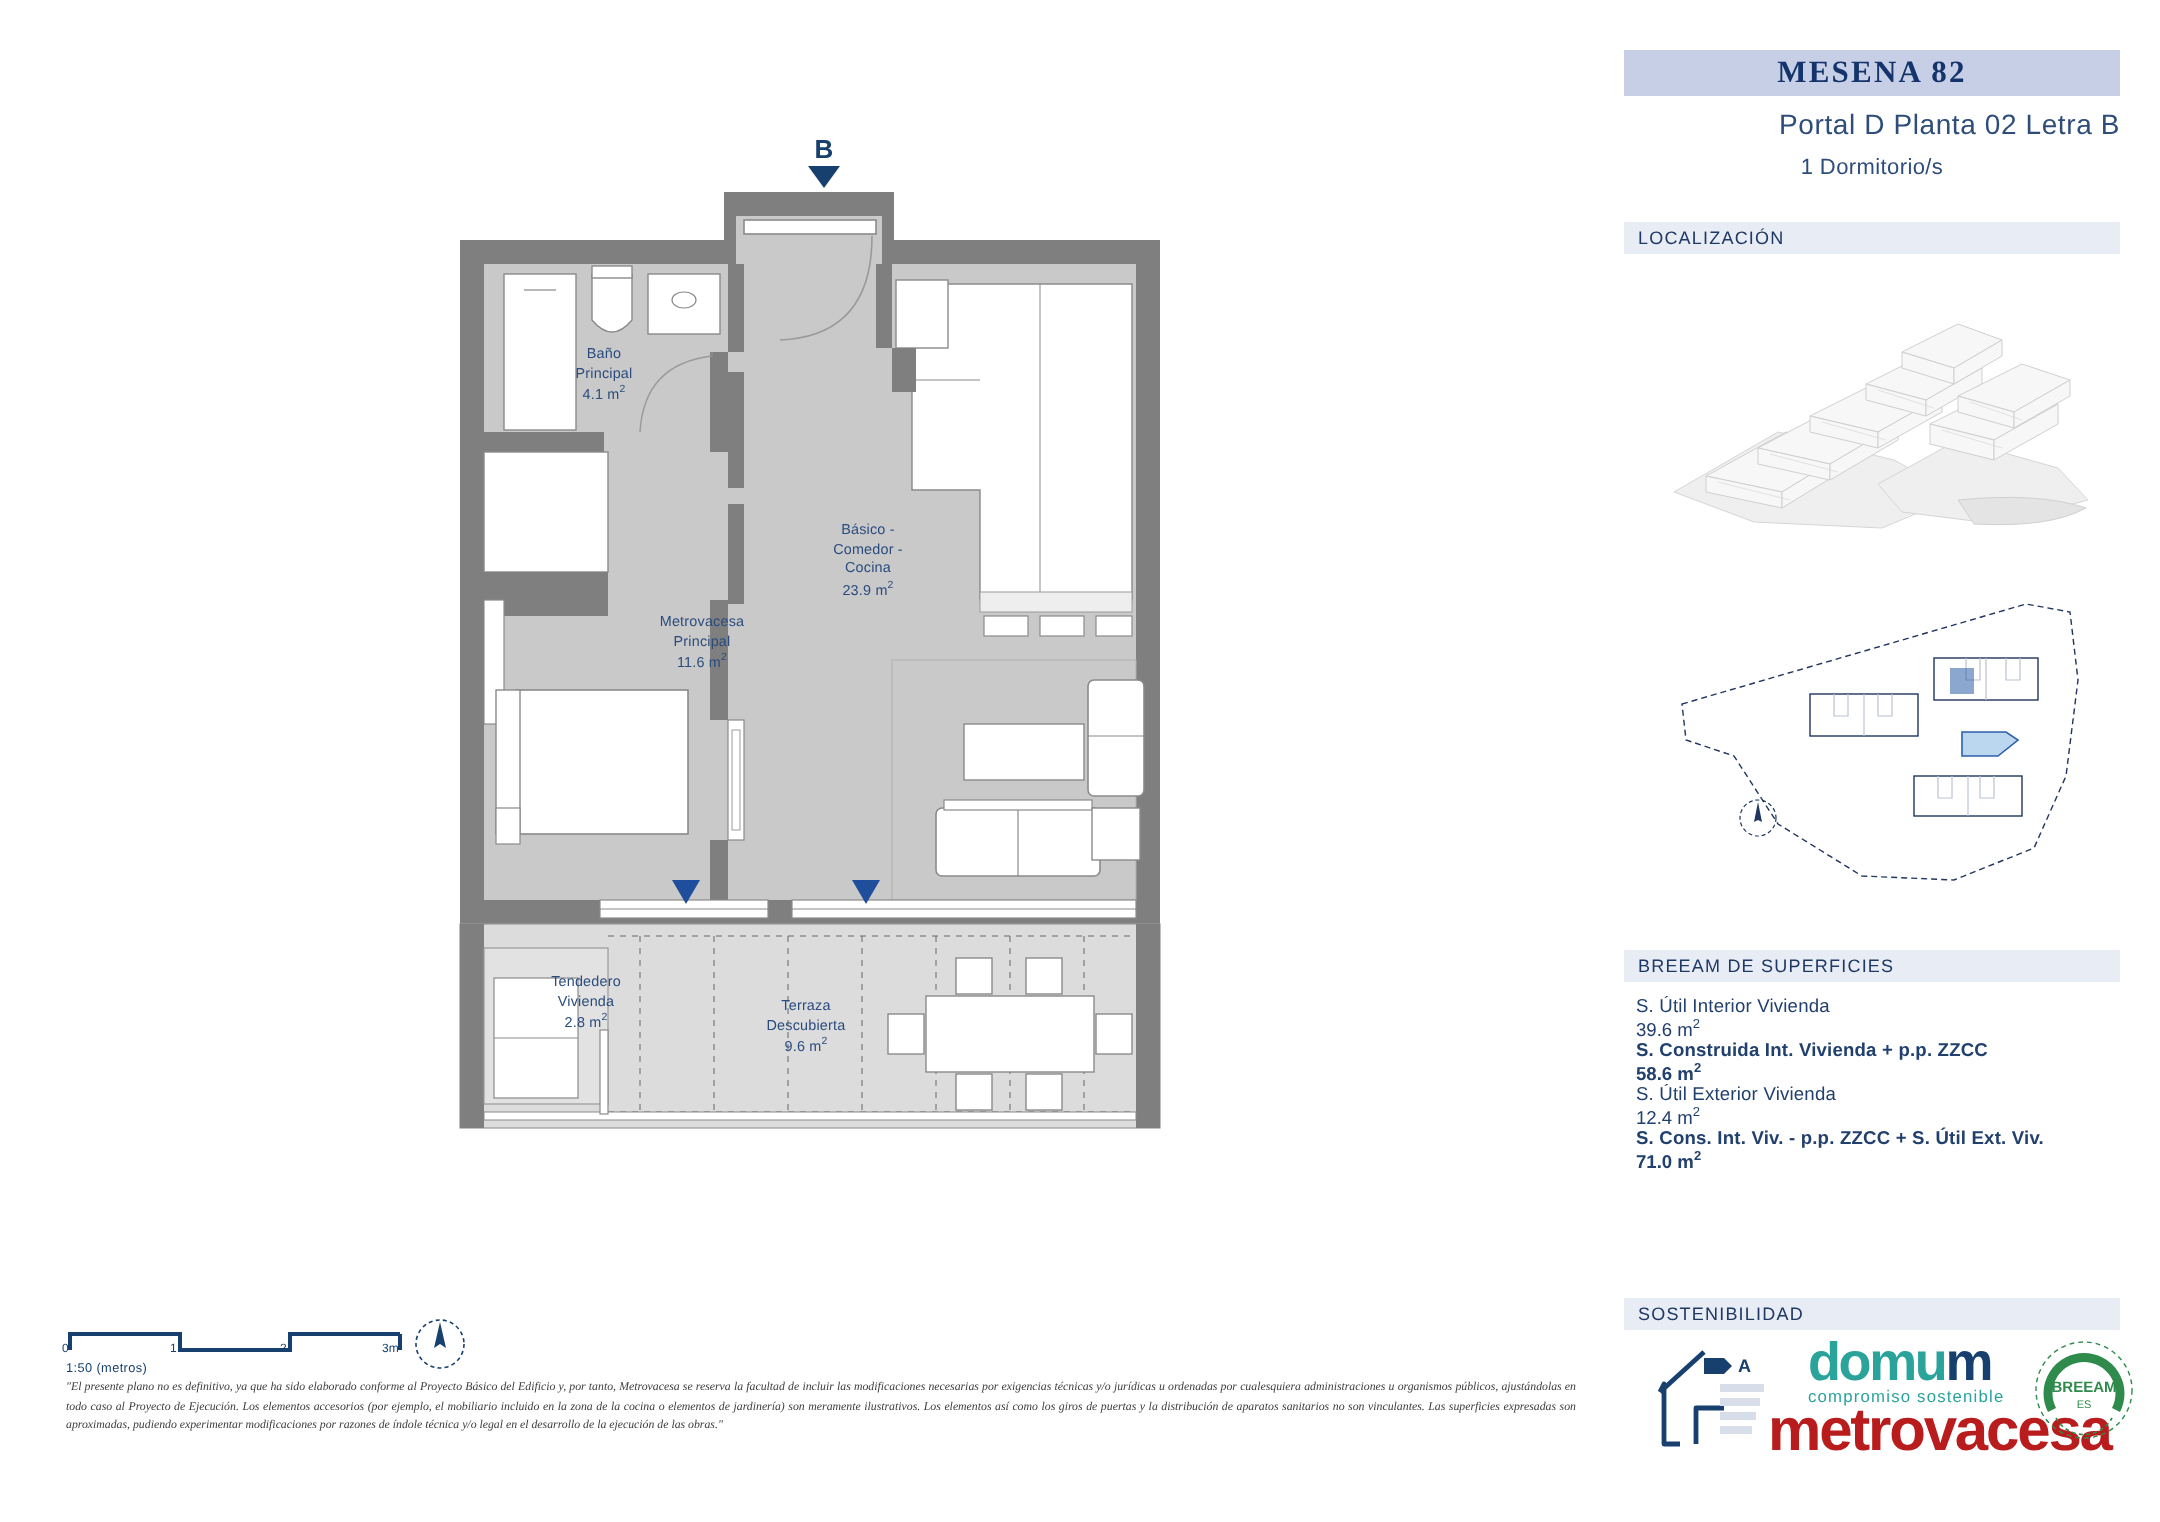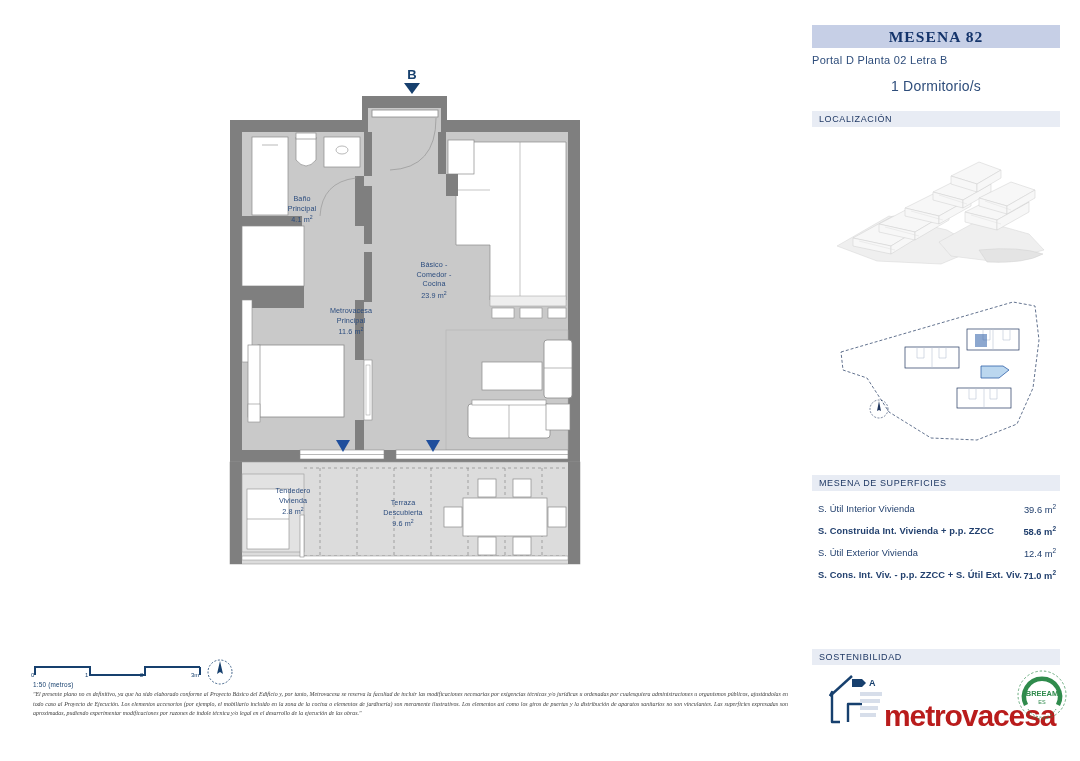--- a/index.html
+++ b/index.html
@@ -13,46 +13,46 @@
   
   .right-panel{position:absolute;left:812px;top:0;width:268px;height:761px;}
   .title-bar{
     position:absolute;left:0;top:25px;width:248px;height:23px;
     background:#C6CFE6;display:flex;align-items:center;justify-content:center;font-family:Liberation Serif, serif;
   }
   .title-bar span{
     font-size:15.5px;letter-spacing:1.1px;color:#14346B;font-weight:bold;
   }
   .subtitle{
-    position:absolute;left:0;top:54px;width:248px;text-align:left;
-    font-size:11px;color:#2E4D7B;letter-spacing:.3px;
+    position:absolute;left:0;top:54px;width:248px;text-align:right;
+    font-size:14px;color:#2E4D7B;letter-spacing:.3px;
   }
   .subtitle2{
     position:absolute;left:0;top:78px;width:248px;text-align:center;
-    font-size:14px;color:#2E4D7B;letter-spacing:.2px;
+    font-size:11px;color:#2E4D7B;letter-spacing:.2px;
   }
   .sec-head{
     position:absolute;left:0;width:248px;height:16px;background:#E8ECF4;
     display:flex;align-items:center;
   }
   .sec-head span{
     font-size:9px;letter-spacing:.6px;color:#1F3864;padding-left:7px;font-weight:normal;text-align:center;
   }
   #loc-head{top:111px;}
   #surf-head{top:475px;}
   #sost-head{top:649px;}
 
   .loc-img{position:absolute;left:17px;top:142px;width:225px;height:127px;background:#ffffff;}
   .site-img{position:absolute;left:15px;top:300px;width:232px;height:145px;}
 
   
   .surf-table{position:absolute;left:0;top:498px;width:248px;}
   .surf-row{
-    display:flex;justify-content:space-between;align-items:center;
-    padding:0 4px 0 6px;height:22px;
+    display:flex;justify-content:space-between;align-items:flex-start;
+    padding:0 4px 0 6px;height:22px;flex-direction:column;
   }
   .surf-label{font-size:9.3px;color:#22406E;letter-spacing:.1px;}
   .surf-row.bold .surf-label,.surf-row.bold .surf-val{font-weight:bold;}
   .surf-val{font-size:9.3px;color:#22406E;white-space:nowrap;}
   .surf-val sup{font-size:6.5px;}
 
   
   .sost-area{position:absolute;left:0;top:668px;width:258px;height:70px;}
   .energy-icon{position:absolute;left:14px;top:2px;width:64px;height:58px;}
   .domum{position:absolute;left:92px;top:0px;}
@@ -217,21 +217,21 @@
       <polygon points="426,440 440,440 433,452" fill="#1F4E9C"></polygon>
     </svg>
 
     
     <div class="bmark">
       <div class="bl">B</div>
       <div class="tri-down"></div>
     </div>
 
     
-    <div class="rlabel" style="left:266px;top:172px;width:72px;margin-top:22px;">
+    <div class="rlabel" style="left:266px;top:172px;width:72px;">
       <span>Baño</span><br>
       <span>Principal</span><br>
       <span>4.1 m</span><sup>2</sup>
     </div>
 
     <div class="rlabel" style="left:394px;top:260px;width:80px;">
       <span>Básico -</span><br>
       <span>Comedor -</span><br>
       <span>Cocina</span><br>
       <span>23.9 m</span><sup>2</sup>
@@ -350,21 +350,21 @@
       </g>
       <rect x="148" y="34" width="12" height="13" fill="#2E5FA8" opacity="0.55"></rect>
       <path d="M154,66 L176,66 L182,70 L172,78 L154,78 Z" fill="#BBD7EF" stroke="#2E5FA8" stroke-width="0.8"></path>
       <g>
         <circle cx="52" cy="109" r="9" fill="none" stroke="#20365E" stroke-width="0.6" stroke-dasharray="2,1.4"></circle>
         <path d="M52,101 L54,111 L52,110 L50,111 Z" fill="#20365E"></path>
       </g>
     </svg>
 
     <div class="sec-head" id="surf-head">
-      <span>MESENA DE SUPERFICIES</span>
+      <span>BREEAM DE SUPERFICIES</span>
     </div>
     <div class="surf-table">
       <div class="surf-row">
         <span class="surf-label">S. Útil Interior Vivienda</span>
         <span class="surf-val"><span>39.6 m</span><sup>2</sup></span>
       </div>
       <div class="surf-row bold">
         <span class="surf-label">S. Construida Int. Vivienda + p.p. ZZCC</span>
         <span class="surf-val"><span>58.6 m</span><sup>2</sup></span>
       </div>
@@ -392,20 +392,24 @@
         <g fill="#D7DEEA">
           <rect x="34" y="22" width="22" height="4"></rect>
           <rect x="34" y="29" width="20" height="4"></rect>
           <rect x="34" y="36" width="18" height="4"></rect>
           <rect x="34" y="43" width="16" height="4"></rect>
         </g>
         <polygon points="26,9 36,9 40,13 36,17 26,17" fill="#17406E"></polygon>
         <text x="43" y="16" font-family="Liberation Sans, sans-serif" font-size="9" font-weight="bold" fill="#17406E">A</text>
       </svg>
 
+      <div class="domum">
+        <div class="w1"><span>domu</span><span class="m2">m</span></div>
+        <div class="w2">compromiso sostenible</div>
+      </div>
 
       <div class="metro">metrovacesa</div>
 
       <svg class="breeam" viewBox="0 0 52 52">
         <circle cx="26" cy="26" r="24" fill="none" stroke="#2F8B4C" stroke-width="0.7" stroke-dasharray="2.4,2"></circle>
         <path d="M10,36 A18,18 0 1,1 42,36" fill="none" stroke="#2F8B4C" stroke-width="4.5"></path>
         <path d="M12,40 A16,16 0 0,0 40,40" fill="none" stroke="#2F8B4C" stroke-width="0.8" stroke-dasharray="2,1.6"></path>
         <text x="26" y="27" text-anchor="middle" font-family="Liberation Sans, sans-serif" font-size="7.5" font-weight="bold" fill="#2F8B4C">BREEAM</text>
         <text x="26" y="35" text-anchor="middle" font-family="Liberation Sans, sans-serif" font-size="5.5" fill="#2F8B4C">ES</text>
       </svg>

